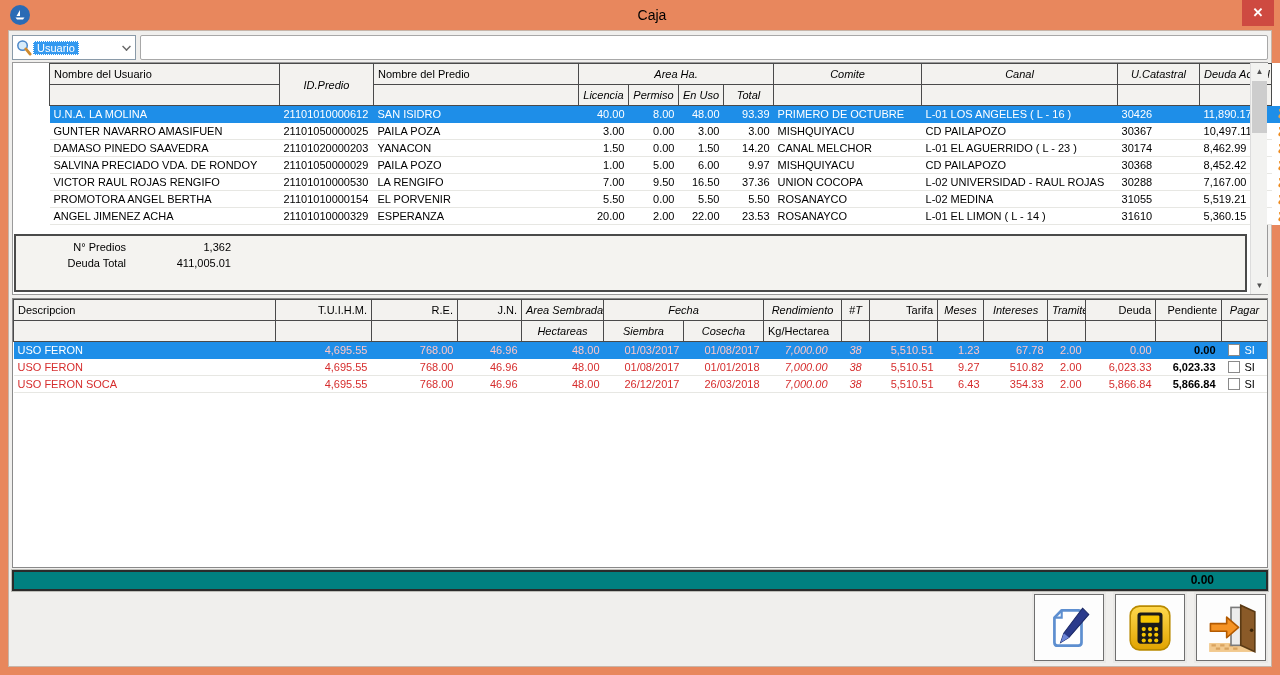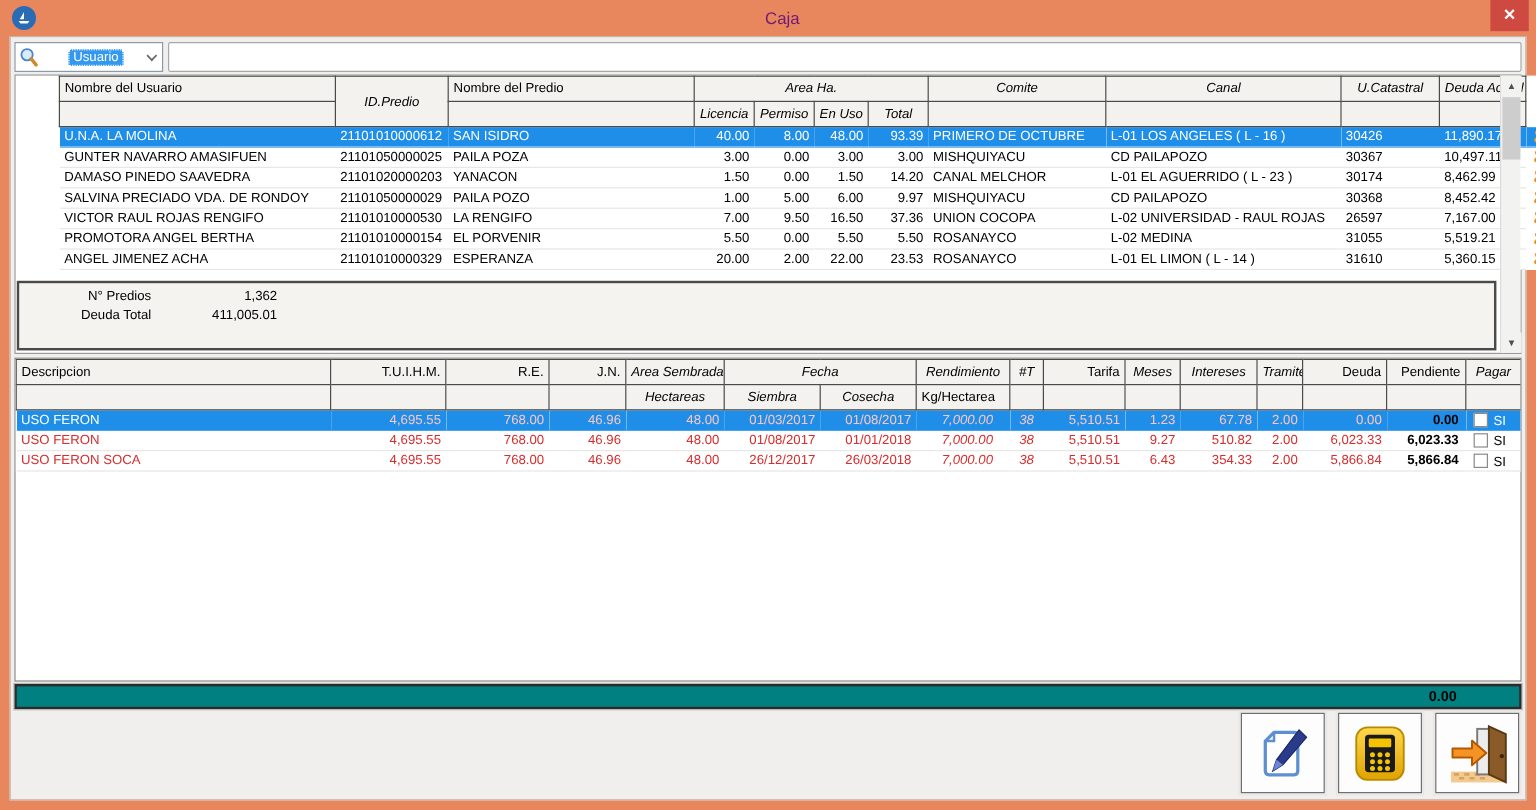--- a/index.html
+++ b/index.html
@@ -9,31 +9,31 @@
     background:#e8875d;
     font-family:"Liberation Sans", sans-serif; font-size:11px; color:#000;
     overflow:hidden;
   }
   
   .titlebar { position:absolute; top:0; left:0; right:0; height:30px; }
   .app-icon { position:absolute; left:10px; top:5px; width:20px; height:20px; border-radius:50%;
     background:#2a6bb5; display:flex; align-items:center; justify-content:center; }
   .app-icon svg { display:block; }
   .win-title { position:absolute; left:0; right:0; top:7px; text-align:center;
-    font-size:14px; color:#701a75;padding-left:24px; }
+    font-size:14px; color:#000000;padding-left:24px; }
   .close-btn { position:absolute; right:6px; top:0; width:32px; height:26px;
     background:#ce4a41; border:none; color:#fff; font-size:13px; font-weight:bold;
     cursor:pointer; line-height:26px; text-align:center; }
   
   .content { position:absolute; left:8px; right:8px; top:30px; bottom:8px;
     background:#f0efed; border:1px solid #c7b5a9; }
   
   .search-row { display:flex; margin:4px 3px 2px 3px; height:25px; }
   .combo { width:124px; height:25px; background:#fff; border:1px solid #8a9aa8;
-    display:flex; align-items:center; position:relative; cursor:pointer;gap:24px; }
+    display:flex; align-items:center; position:relative; cursor:pointer; }
   .combo .mag { width:17px; height:17px; margin-left:2px; flex:0 0 auto; }
   .combo-sel { background:#3399f0; color:#fff; padding:1px 4px; margin-left:1px;
     outline:1px dotted #fff; outline-offset:-1px; white-space:nowrap; }
   .combo-arrow { position:absolute; right:4px; top:6px; width:9px; height:9px;
     border:solid #666; border-width:0 2px 2px 0; transform:rotate(45deg) scale(.7); }
   .search-input { flex:1; margin-left:4px; height:25px; border:1px solid #a8a8a8;
     background:#fff; font-family:inherit; font-size:12px; padding:0 6px; border-radius:2px; }
   
   table.grid { border-collapse:collapse; table-layout:fixed; background:#fff; }
   table.grid th { background:#f3f2ef; border:1px solid #4a4a4a; font-weight:normal;
@@ -232,21 +232,21 @@
             <tr>
               <td class="tl">VICTOR RAUL ROJAS RENGIFO</td>
               <td class="tl">21101010000530</td>
               <td class="tl">LA RENGIFO</td>
               <td class="num">7.00</td>
               <td class="num">9.50</td>
               <td class="num">16.50</td>
               <td class="num">37.36</td>
               <td class="tl">UNION COCOPA</td>
               <td class="tl">L-02 UNIVERSIDAD - RAUL ROJAS</td>
-              <td class="tl">26597</td>
+              <td class="tl">30288</td>
               <td class="num deuda">7,167.00</td>
               <td class="mark"><span class="xmark">✘</span></td>
             </tr>
 
             <tr>
               <td class="tl">PROMOTORA ANGEL BERTHA</td>
               <td class="tl">21101010000154</td>
               <td class="tl">EL PORVENIR</td>
               <td class="num">5.50</td>
               <td class="num">0.00</td>

